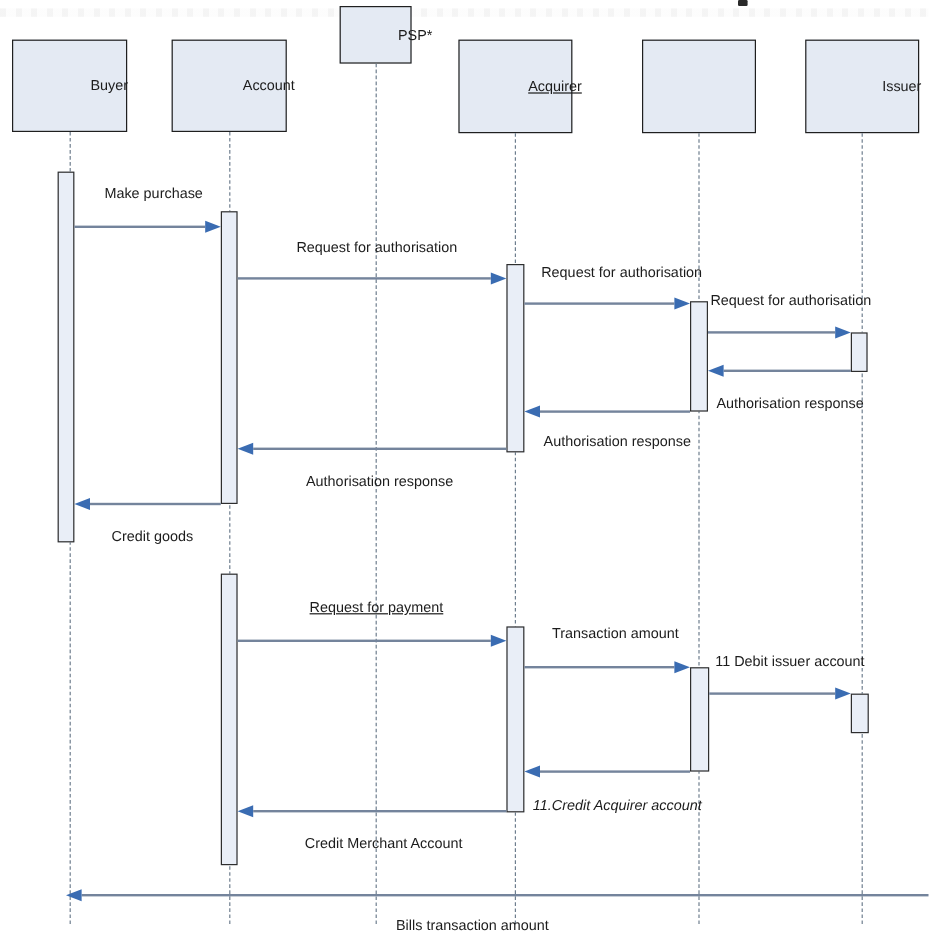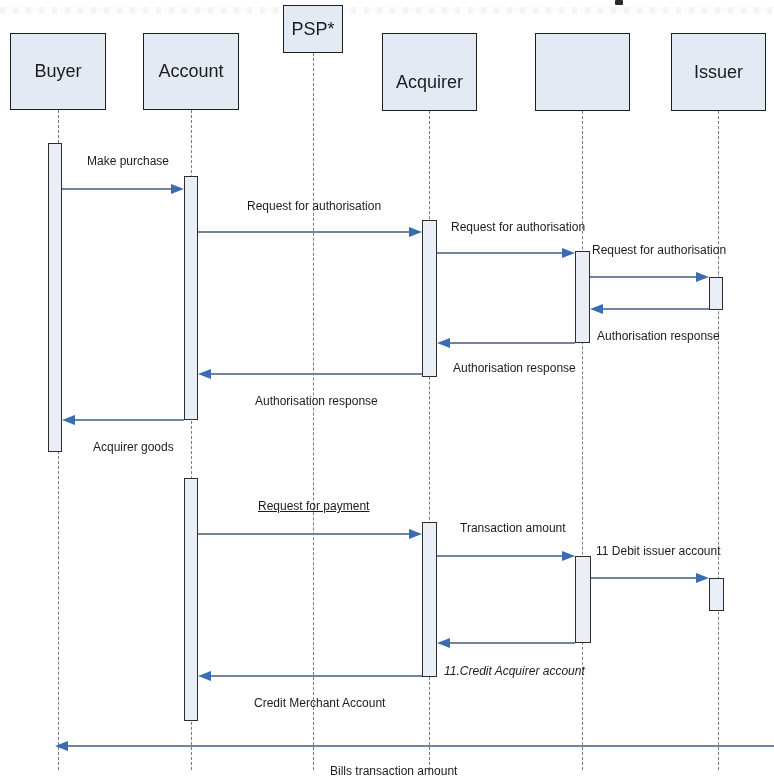--- a/index.html
+++ b/index.html
@@ -1,20 +1,20 @@
 <!DOCTYPE html>
 <html><head>
 <meta charset="utf-8">
 <style>
   html,body{margin:0;padding:0;background:#ffffff;}
   body{font-family:"Liberation Sans","DejaVu Sans",sans-serif;}
   #stage{position:relative;width:774px;height:783px;background:#ffffff;overflow:hidden;}
   .abox{position:absolute;background:#e4eaf3;border:1px solid #1f1f1f;box-sizing:border-box;}
   .albl{position:absolute;display:flex;align-items:center;justify-content:center;text-align:center;
-        font-size:18px;color:#1c1c1c;white-space:pre-line;line-height:1.25;}
+        font-size:12px;color:#1c1c1c;white-space:pre-line;line-height:1.25;padding-left:33px;}
   .lifeline{position:absolute;width:0;border-left:1px dashed #6e7e8e;}
   .actbar{position:absolute;background:#e9eef7;border:1px solid #2e2e2e;box-sizing:border-box;}
   .mline{position:absolute;height:1.5px;background:#74849c;}
   .mhead{position:absolute;width:0;height:0;border-top:5px solid transparent;border-bottom:5px solid transparent;}
   .mhead.right{border-left:13px solid #3a6cb2;}
   .mhead.left{border-right:13px solid #3a6cb2;}
   .mlabel{position:absolute;font-size:12px;color:#1c1c1c;white-space:nowrap;}
   .ghost-strip{position:absolute;left:0;top:7px;width:774px;height:7px;opacity:.22;
     background:repeating-linear-gradient(90deg,#cfcfcf 0 5px,#f4f4f4 5px 13px);}
   .title-artifact{position:absolute;left:615px;top:0;width:8px;height:5px;background:#2a2a2a;border-radius:1px;}
@@ -28,21 +28,21 @@
 <div class="abox" style="left: 10px; top: 33px; width: 96px; height: 77px;"></div>
     <div class="albl" style="left: 10px; top: 33px; width: 96px; height: 77px;">Buyer</div>
     <div class="lifeline" style="left: 58px; top: 110px; height: 660px;"></div>
     <div class="abox" style="left: 143px; top: 33px; width: 96px; height: 77px;"></div>
     <div class="albl" style="left: 143px; top: 33px; width: 96px; height: 77px;">Account</div>
     <div class="lifeline" style="left: 191px; top: 110px; height: 660px;"></div>
     <div class="abox" style="left: 283px; top: 5px; width: 60px; height: 48px;"></div>
     <div class="albl" style="left: 283px; top: 5px; width: 60px; height: 48px;">PSP*</div>
     <div class="lifeline" style="left: 313px; top: 53px; height: 717px;"></div>
     <div class="abox" style="left: 382px; top: 33px; width: 95px; height: 78px;"></div>
-    <div class="albl" style="left: 382px; top: 50px; width: 95px; height: 64px;">Acquirer</div>
+    <div class="albl" style="left: 382px; top: 40px; width: 95px; height: 64px; text-decoration: underline;">Acquirer</div>
     <div class="lifeline" style="left: 429px; top: 111px; height: 659px;"></div>
     <div class="abox" style="left: 535px; top: 33px; width: 95px; height: 78px;"></div>
     <div class="lifeline" style="left: 582px; top: 111px; height: 659px;"></div>
     <div class="abox" style="left: 671px; top: 33px; width: 95px; height: 78px;"></div>
     <div class="albl" style="left: 671px; top: 33px; width: 95px; height: 78px;">Issuer</div>
     <div class="lifeline" style="left: 718px; top: 111px; height: 659px;"></div>
     <div class="actbar" style="left: 48px; top: 143px; width: 14px; height: 309px;"></div>
     <div class="actbar" style="left: 184px; top: 176px; width: 14px; height: 244px;"></div>
     <div class="actbar" style="left: 422px; top: 220px; width: 15px; height: 157px;"></div>
     <div class="actbar" style="left: 575px; top: 251px; width: 15px; height: 92px;"></div>
@@ -67,21 +67,21 @@
     <div class="mhead left" style="left: 590px; top: 304px;"></div>
     <div class="mlabel" style="left: 597px; top: 329px;">Authorisation response</div>
     <div class="mline" style="left: 450px; top: 342px; width: 125px;"></div>
     <div class="mhead left" style="left: 437px; top: 338px;"></div>
     <div class="mlabel" style="left: 453px; top: 361px;">Authorisation response</div>
     <div class="mline" style="left: 211px; top: 373px; width: 211px;"></div>
     <div class="mhead left" style="left: 198px; top: 369px;"></div>
     <div class="mlabel" style="left: 255px; top: 394px;">Authorisation response</div>
     <div class="mline" style="left: 75px; top: 419px; width: 109px;"></div>
     <div class="mhead left" style="left: 62px; top: 415px;"></div>
-    <div class="mlabel" style="left: 93px; top: 440px;">Acquirer goods</div>
+    <div class="mlabel" style="left: 93px; top: 440px;">Credit goods</div>
     <div class="mline" style="left: 198px; top: 533px; width: 211px;"></div>
     <div class="mhead right" style="left: 409px; top: 529px;"></div>
     <div class="mlabel" style="left: 258px; top: 499px; text-decoration: underline;">Request for payment</div>
     <div class="mline" style="left: 437px; top: 555px; width: 125px;"></div>
     <div class="mhead right" style="left: 562px; top: 551px;"></div>
     <div class="mlabel" style="left: 460px; top: 521px;">Transaction amount</div>
     <div class="mline" style="left: 591px; top: 577px; width: 105px;"></div>
     <div class="mhead right" style="left: 696px; top: 573px;"></div>
     <div class="mlabel" style="left: 596px; top: 544px;">11 Debit issuer account</div>
     <div class="mline" style="left: 450px; top: 642px; width: 125px;"></div>

